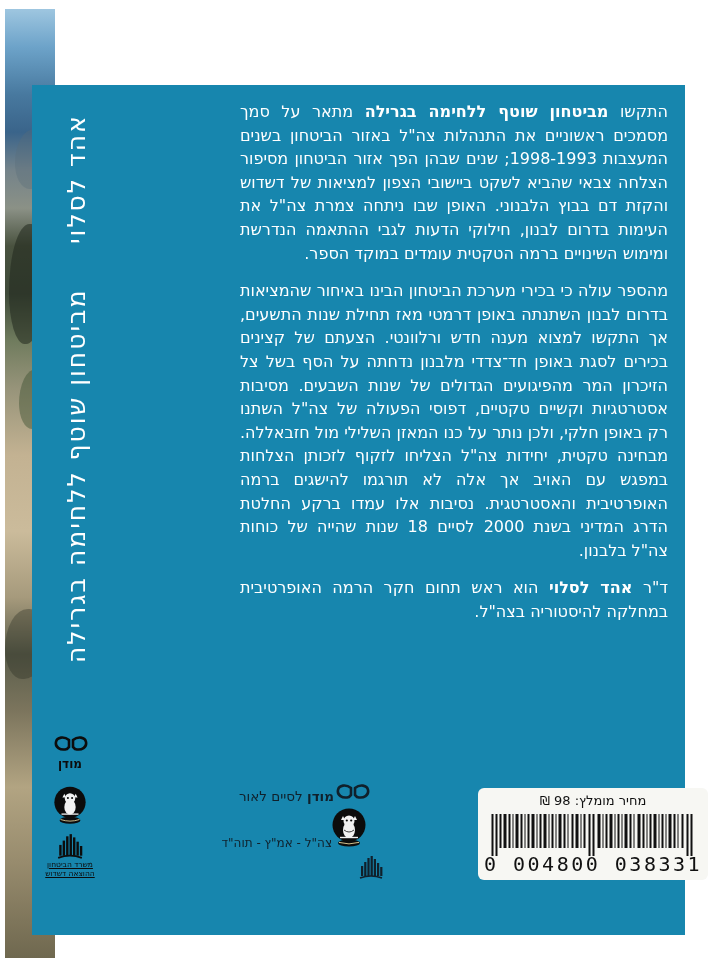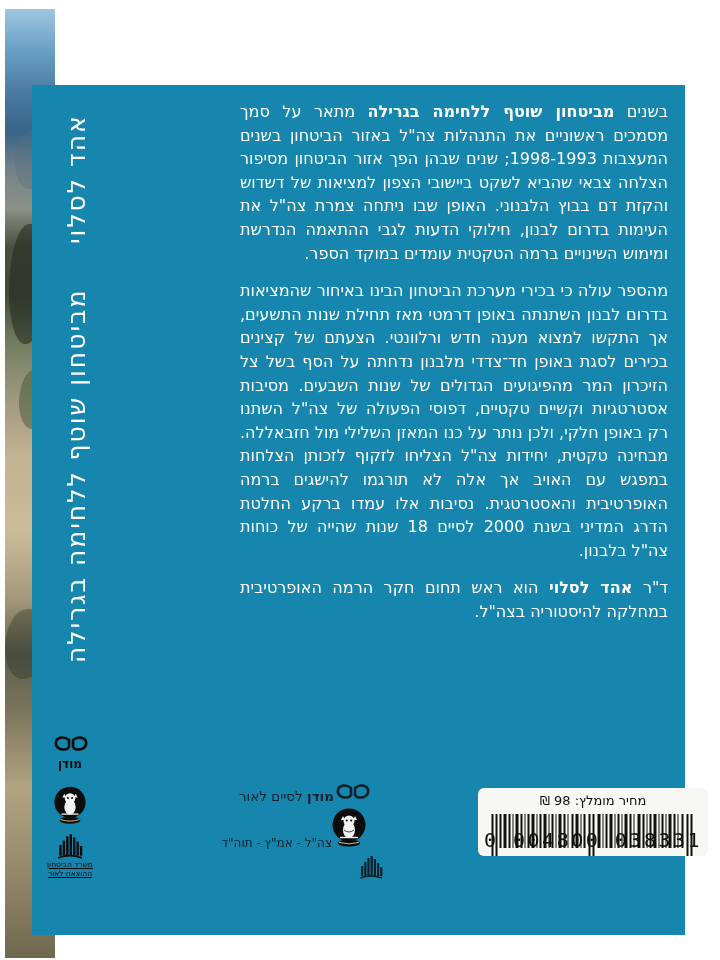--- a/index.html
+++ b/index.html
@@ -42,21 +42,21 @@
   .mod-icon{left:358px;top:854px;}
   
   .spine-modan-icon{left:54px;top:736px;}
   .spine-modan-text{position:absolute;left:48px;top:757px;width:44px;text-align:center;
         font-size:12px;font-weight:bold;color:#0c0c0c;direction:rtl;}
   .spine-owl-icon{left:52px;top:785px;}
   .spine-mod-icon{left:56px;top:832px;}
   .spine-mod-text{position:absolute;left:34px;top:860px;width:72px;text-align:center;
         font-size:7.5px;line-height:9px;color:#0c0c0c;direction:rtl;text-decoration:underline;}
   
-  .sticker{position:absolute;left:478px;top:788px;width:230px;height:68px;
+  .sticker{position:absolute;left:478px;top:788px;width:230px;height:92px;
            background:#f7f7f3;border-radius:6px;}
   .price{position:absolute;top:5px;left:0;width:100%;text-align:center;direction:rtl;
          color:#111111;font-size:13px;}
   .bars{position:absolute;left:12px;top:26px;}
   .digits{position:absolute;left:0;bottom:4px;width:100%;text-align:center;direction:ltr;
           color:#111111;font-size:20px;letter-spacing:2.5px;font-family:"DejaVu Sans Mono","Liberation Mono",monospace;}
 </style>
 </head>
 <body>
 
@@ -68,21 +68,21 @@
     <div class="pblob pblob2"></div>
     <div class="pblob pblob3"></div>
   </div>
 
   <div class="cover"></div>
 
   <div class="vert spine-author">אהד לסלוי</div>
   <div class="vert spine-title">מביטחון שוטף ללחימה בגרילה</div>
 
   <div class="blurb">
-    <p><span>בשנים </span><b>מביטחון שוטף ללחימה בגרילה</b><span> מתאר על סמך מסמכים ראשוניים את התנהלות צה"ל באזור הביטחון בשנים המעצבות 1998-1993; שנים שבהן הפך אזור הביטחון מסיפור הצלחה צבאי שהביא לשקט ביישובי הצפון למציאות של דשדוש והקזת דם בבוץ הלבנוני. האופן שבו ניתחה צמרת צה"ל את העימות בדרום לבנון, חילוקי הדעות לגבי ההתאמה הנדרשת ומימוש השינויים ברמה הטקטית עומדים במוקד הספר.</span></p>
+    <p><span>התקשו </span><b>מביטחון שוטף ללחימה בגרילה</b><span> מתאר על סמך מסמכים ראשוניים את התנהלות צה"ל באזור הביטחון בשנים המעצבות 1998-1993; שנים שבהן הפך אזור הביטחון מסיפור הצלחה צבאי שהביא לשקט ביישובי הצפון למציאות של דשדוש והקזת דם בבוץ הלבנוני. האופן שבו ניתחה צמרת צה"ל את העימות בדרום לבנון, חילוקי הדעות לגבי ההתאמה הנדרשת ומימוש השינויים ברמה הטקטית עומדים במוקד הספר.</span></p>
     <p>מהספר עולה כי בכירי מערכת הביטחון הבינו באיחור שהמציאות בדרום לבנון השתנתה באופן דרמטי מאז תחילת שנות התשעים, אך התקשו למצוא מענה חדש ורלוונטי. הצעתם של קצינים בכירים לסגת באופן חד־צדדי מלבנון נדחתה על הסף בשל צל הזיכרון המר מהפיגועים הגדולים של שנות השבעים. מסיבות אסטרטגיות וקשיים טקטיים, דפוסי הפעולה של צה"ל השתנו רק באופן חלקי, ולכן נותר על כנו המאזן השלילי מול חזבאללה. מבחינה טקטית, יחידות צה"ל הצליחו לזקוף לזכותן הצלחות במפגש עם האויב אך אלה לא תורגמו להישגים ברמה האופרטיבית והאסטרטגית. נסיבות אלו עמדו ברקע החלטת הדרג המדיני בשנת 2000 לסיים 18 שנות שהייה של כוחות צה"ל בלבנון.</p>
     <p><span>ד"ר </span><b>אהד לסלוי</b><span> הוא ראש תחום חקר הרמה האופרטיבית במחלקה להיסטוריה בצה"ל.</span></p>
   </div>
 
   <svg class="icon modan-icon" width="34" height="22" viewBox="0 0 34 22">
     <path d="M15 4 C10 0, 3 1, 2 6 C1 11, 6 15, 13 13 L15 11 Z" fill="none" stroke="#10202b" stroke-width="2.6"></path>
     <path d="M19 4 C24 0, 31 1, 32 6 C33 11, 28 15, 21 13 L19 11 Z" fill="none" stroke="#10202b" stroke-width="2.6"></path>
   </svg>
   <div class="pub-text modan-text"><b>מודן</b><span> לסיים לאור</span></div>
 
@@ -136,21 +136,21 @@
     <rect x="6.2" y="8" width="2.2" height="14" fill="#0c0c0c"></rect>
     <rect x="9.4" y="4" width="2.2" height="18" fill="#0c0c0c"></rect>
     <rect x="12.6" y="2" width="2.2" height="20" fill="#0c0c0c"></rect>
     <rect x="15.8" y="5" width="2.2" height="17" fill="#0c0c0c"></rect>
     <rect x="19" y="9" width="2.2" height="13" fill="#0c0c0c"></rect>
     <rect x="22.2" y="13" width="2.2" height="9" fill="#0c0c0c"></rect>
     <path d="M2 24 Q13 20 24 24" stroke="#0c0c0c" stroke-width="1.6" fill="none"></path>
   </svg>
   <div class="spine-mod-text">
     <div>משרד הביטחון</div>
-    <div>ההוצאה לאור</div>
+    <div>ההוצאה דשדוש</div>
   </div>
 
   <div class="sticker">
     <div class="price">מחיר מומלץ: 98 ₪</div>
     <svg class="bars" width="206" height="42" viewBox="0 0 203 42">
       <g fill="#111111">
         <rect x="0" y="0" width="2" height="42"></rect>
           <rect x="4" y="0" width="2" height="42"></rect>
         <rect x="8" y="0" width="2" height="34"></rect>
           <rect x="12" y="0" width="3" height="34"></rect>

